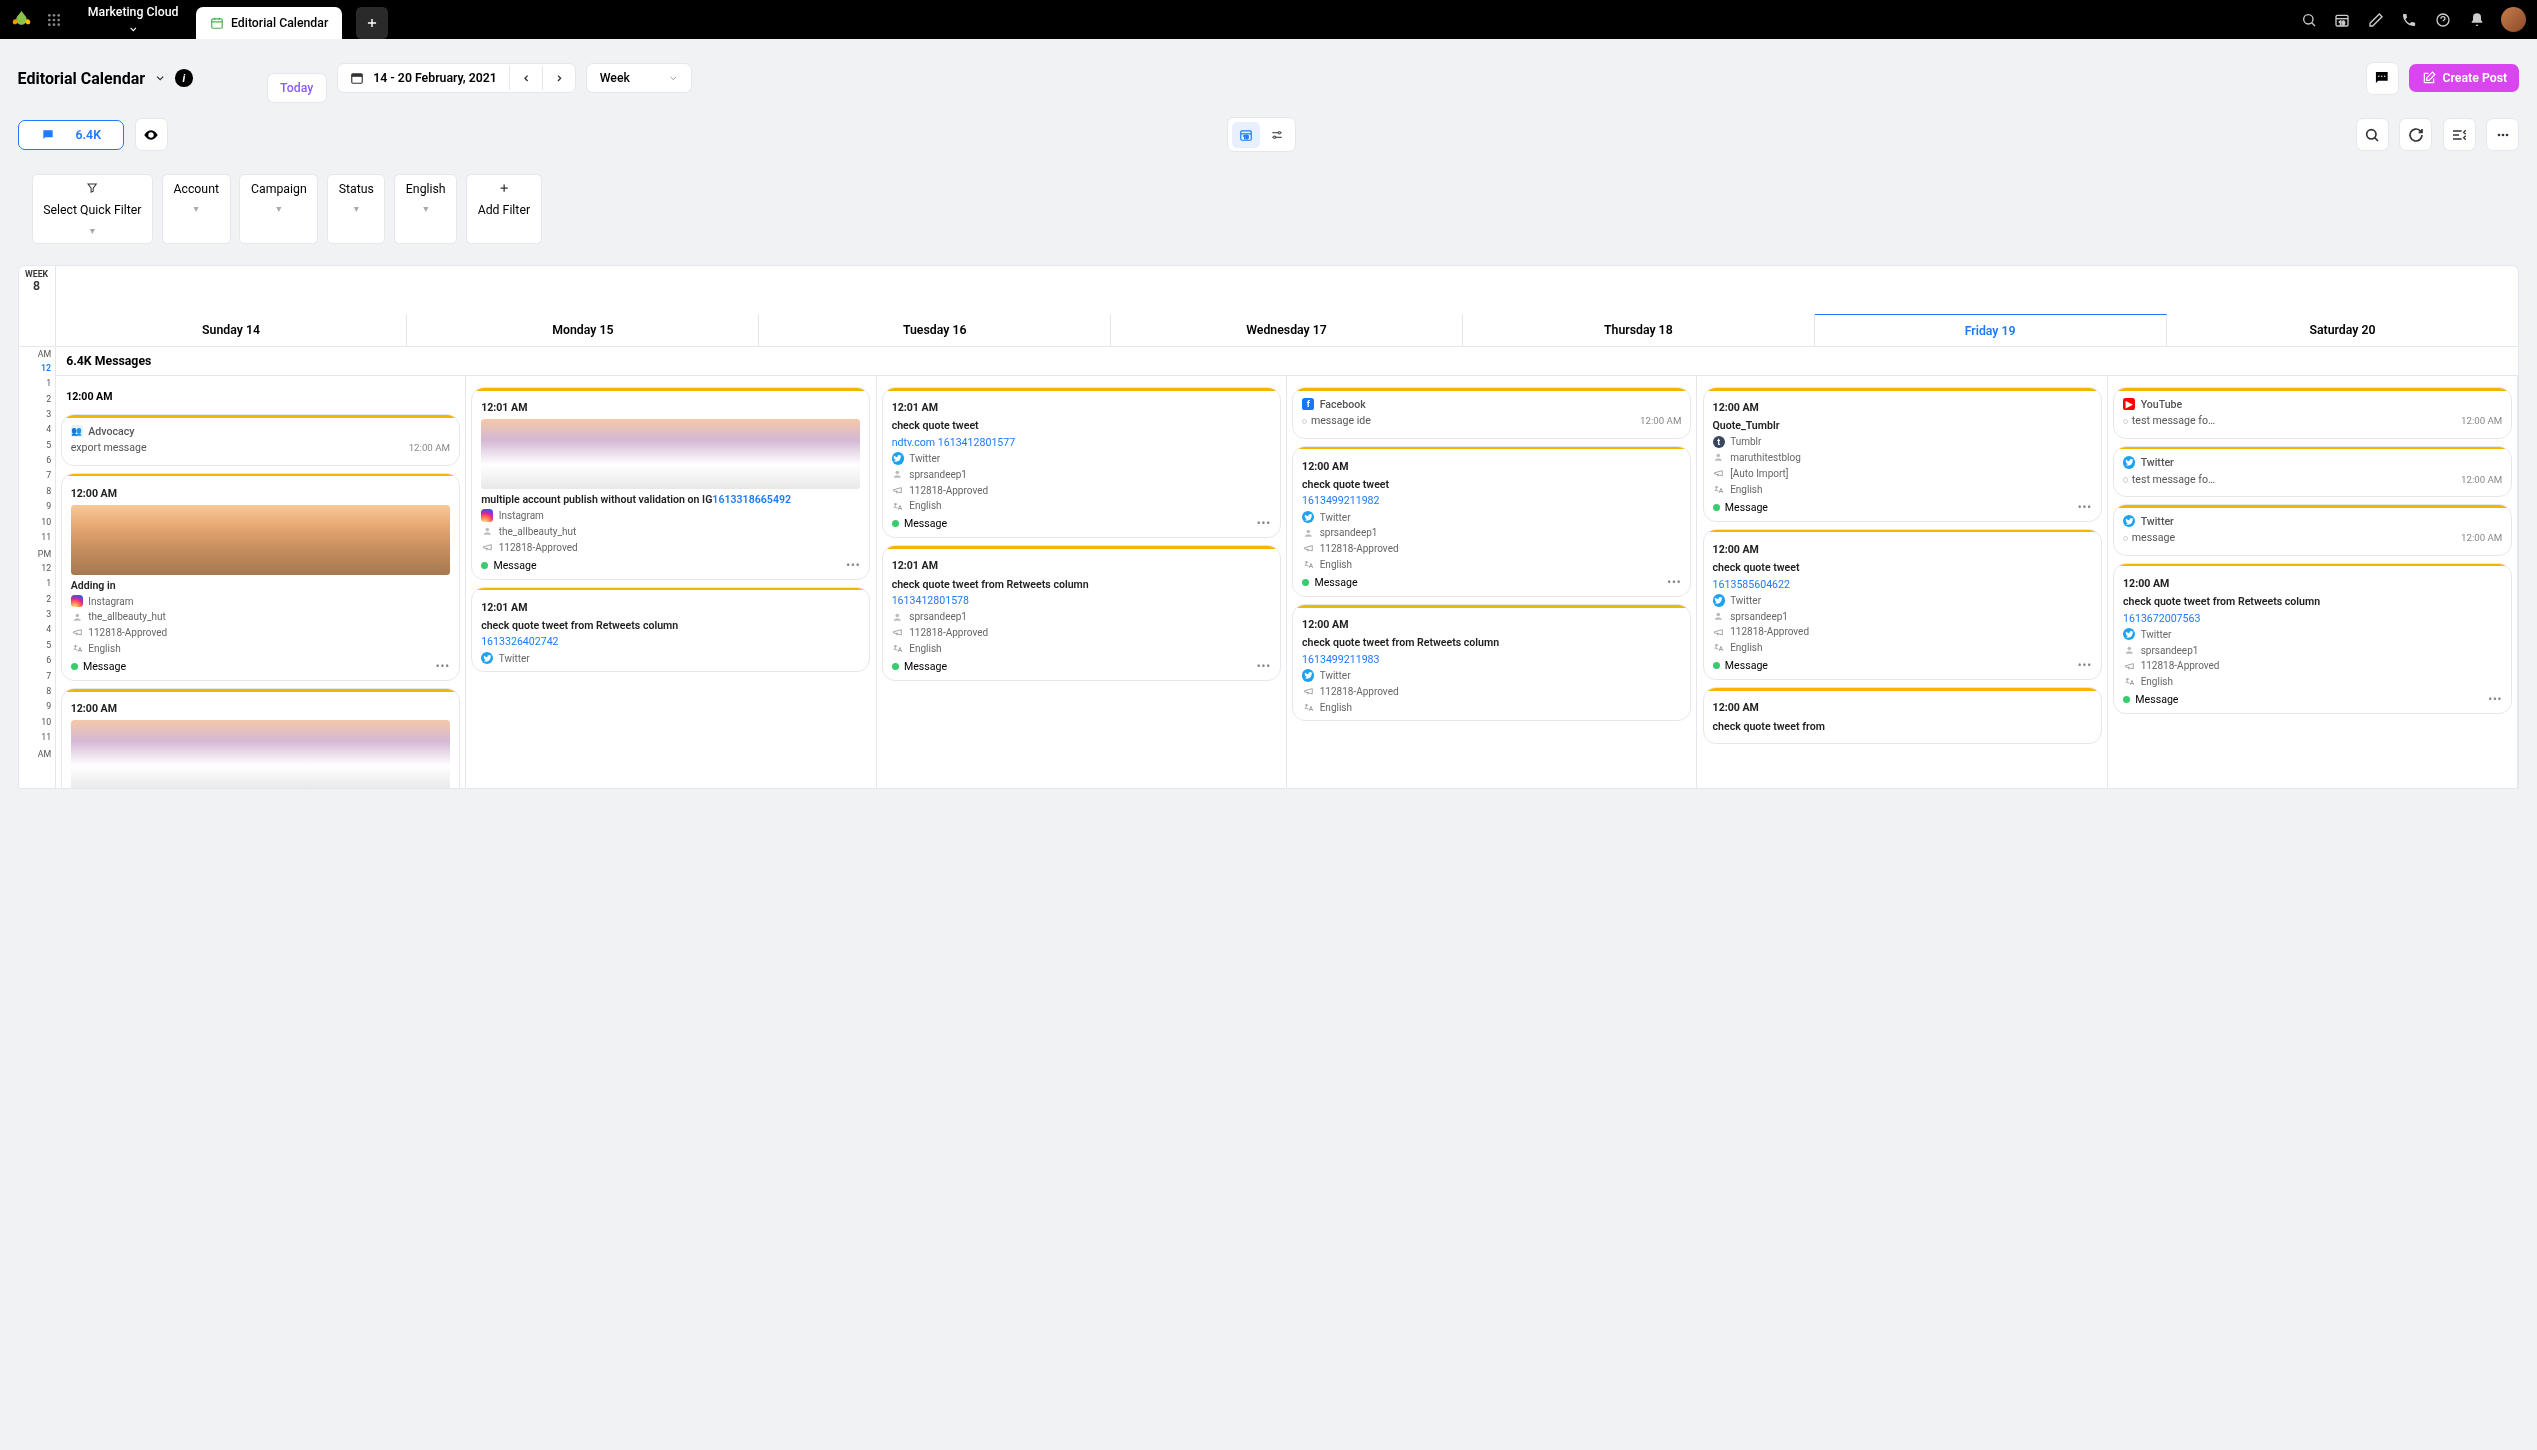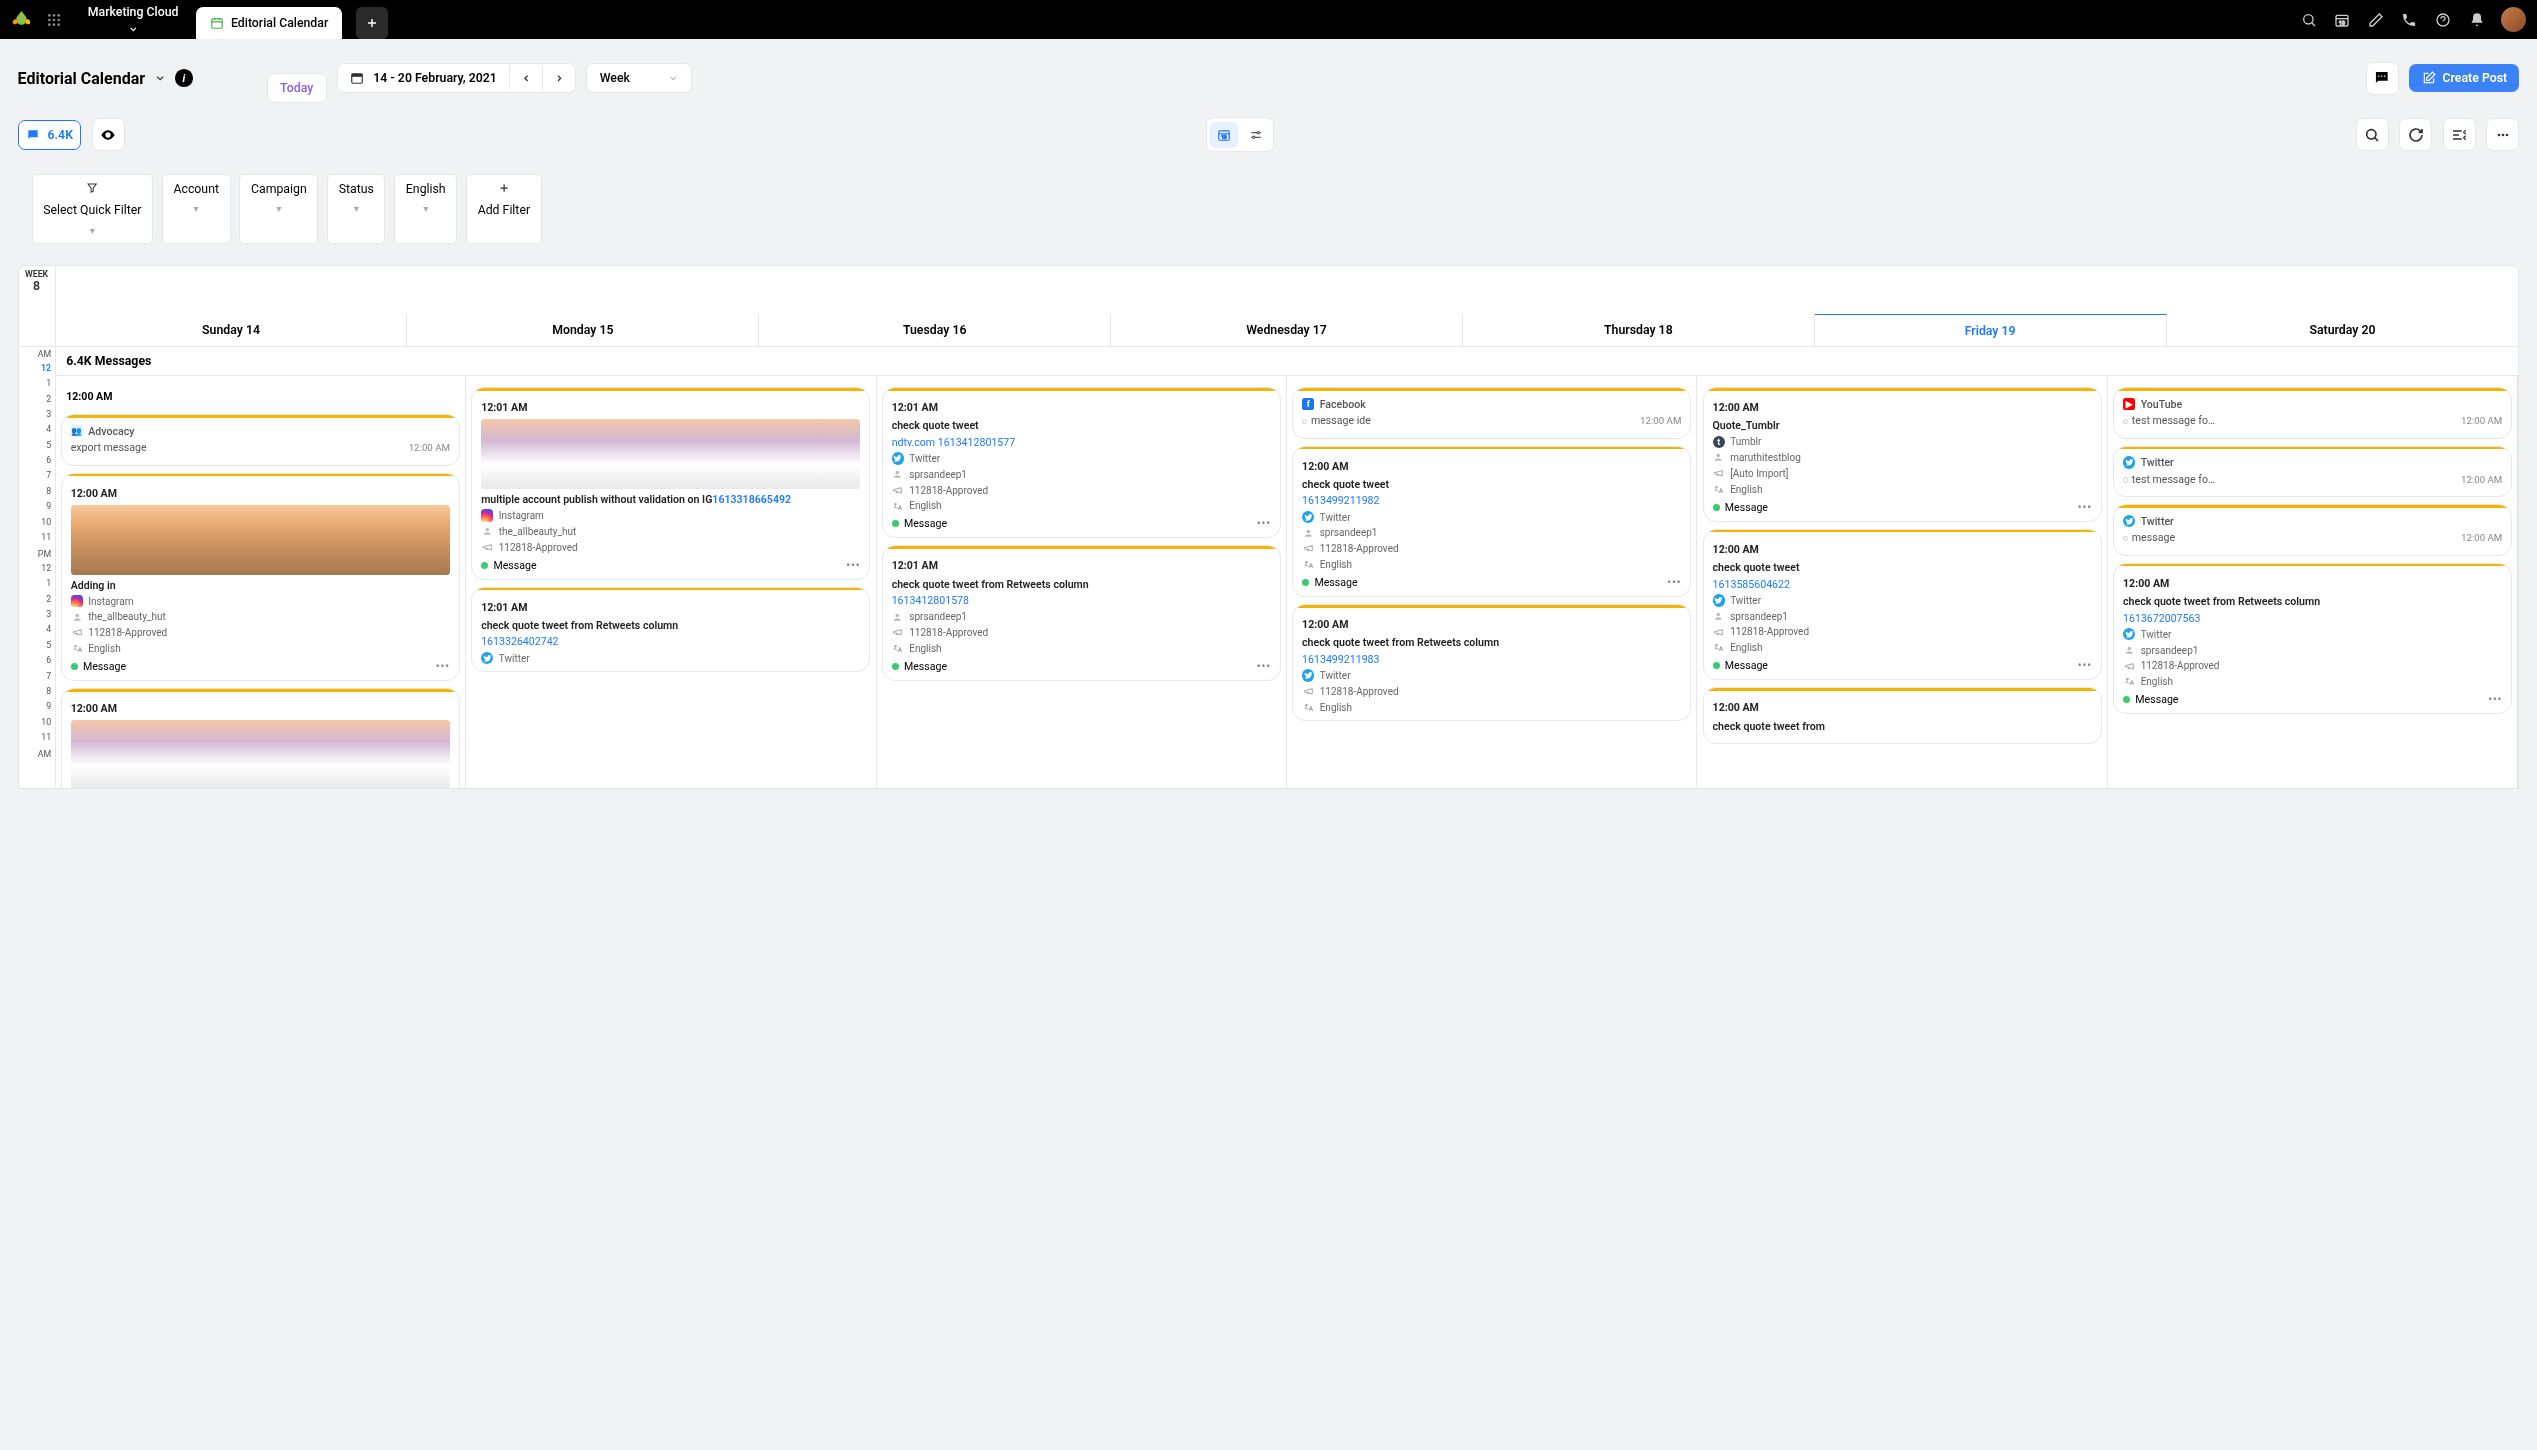--- a/index.html
+++ b/index.html
@@ -24,25 +24,25 @@
 .page-title { font-size: 16px; font-weight: 700; display: flex; align-items: center; gap: 8.8px; }
 .info-badge { width: 17.6px; height: 17.6px; background: #000; border-radius: 50%; color: #fff; display: flex; align-items: center; justify-content: center; font-size: 10.6px; font-weight: 700; font-style: italic; }
 .btn { background: #fff; border: 0.9px solid #e4e7ec; border-radius: 7px; padding: 7px 12.3px; font-size: 12.3px; font-weight: 500; display: flex; align-items: center; gap: 7px; cursor: pointer; }
 .btn-plain { color: #8b5cf6; margin-top: 20px; }
 .date-picker { background: #fff; border: 0.9px solid #e4e7ec; border-radius: 7px; display: flex; align-items: center; overflow: hidden; }
 .date-picker .seg { padding: 7px 12.3px; font-size: 12.3px; font-weight: 600; display: flex; align-items: center; gap: 8.8px; }
 .date-picker .nav { padding: 7px 10.6px; border-left: 0.9px solid #e4e7ec; cursor: pointer; color: #555; font-size: 14px; }
 .select { background: #fff; border: 0.9px solid #e4e7ec; border-radius: 7px; padding: 7px 12.3px; font-size: 12.3px; font-weight: 500; display: flex; align-items: center; gap: 35px; cursor: pointer; min-width: 106px; justify-content: space-between; }
 .header-spacer { flex: 1; }
 .icon-btn { width: 33px; height: 33px; background: #fff; border: 0.9px solid #e4e7ec; border-radius: 7px; display: flex; align-items: center; justify-content: center; cursor: pointer; }
-.btn-primary { background: #3b82f6; color: #fff; border: none; font-weight: 600; }
+.btn-primary { background: #d946ef; color: #fff; border: none; font-weight: 600; }
 
 
 .toolbar2 { padding: 3.5px 17.6px 10.6px; display: flex; align-items: center; gap: 10.6px; }
-.chip { background: #fff; border: 1.8px solid #1d7afc; border-radius: 7px; padding: 7px 7px; font-size: 12.3px; font-weight: 600; color: #1d7afc; display: flex; align-items: center; gap: 8px; }
+.chip { background: #fff; border: 1.8px solid #1d7afc; border-radius: 7px; padding: 7px 22px; font-size: 12.3px; font-weight: 600; color: #1d7afc; display: flex; align-items: center; gap: 21px; }
 .icon-btn-dark { width: 33px; height: 33px; background: #fff; border: 0.9px solid #e4e7ec; border-radius: 7px; display: flex; align-items: center; justify-content: center; }
 .view-toggle { background: #fff; border: 0.9px solid #e4e7ec; border-radius: 7px; padding: 3.5px; display: flex; gap: 3.5px; margin: 0 auto; }
 .view-toggle .opt { width: 28px; height: 26.4px; border-radius: 5.3px; display: flex; align-items: center; justify-content: center; }
 .view-toggle .opt.active { background: #e8f0fe; color: #1d7afc; }
 .toolbar2-right { display: flex; gap: 10.6px; }
 
 
 .filterbar { margin: 0 17.6px 0; background: #f1f2f4; border-radius: 8.8px; padding: 10.6px 14px; display: flex; gap: 8.8px; flex-wrap: wrap; }
 .filter-btn { background: #fff; border: 0.9px solid #e4e7ec; border-radius: 5.3px; padding: 7px 10.6px; font-size: 12.3px; display: flex; align-items: center; gap: 8.8px; cursor: pointer; flex-direction: column; }
 .caret { color: #aaa; font-size: 8.8px; }

